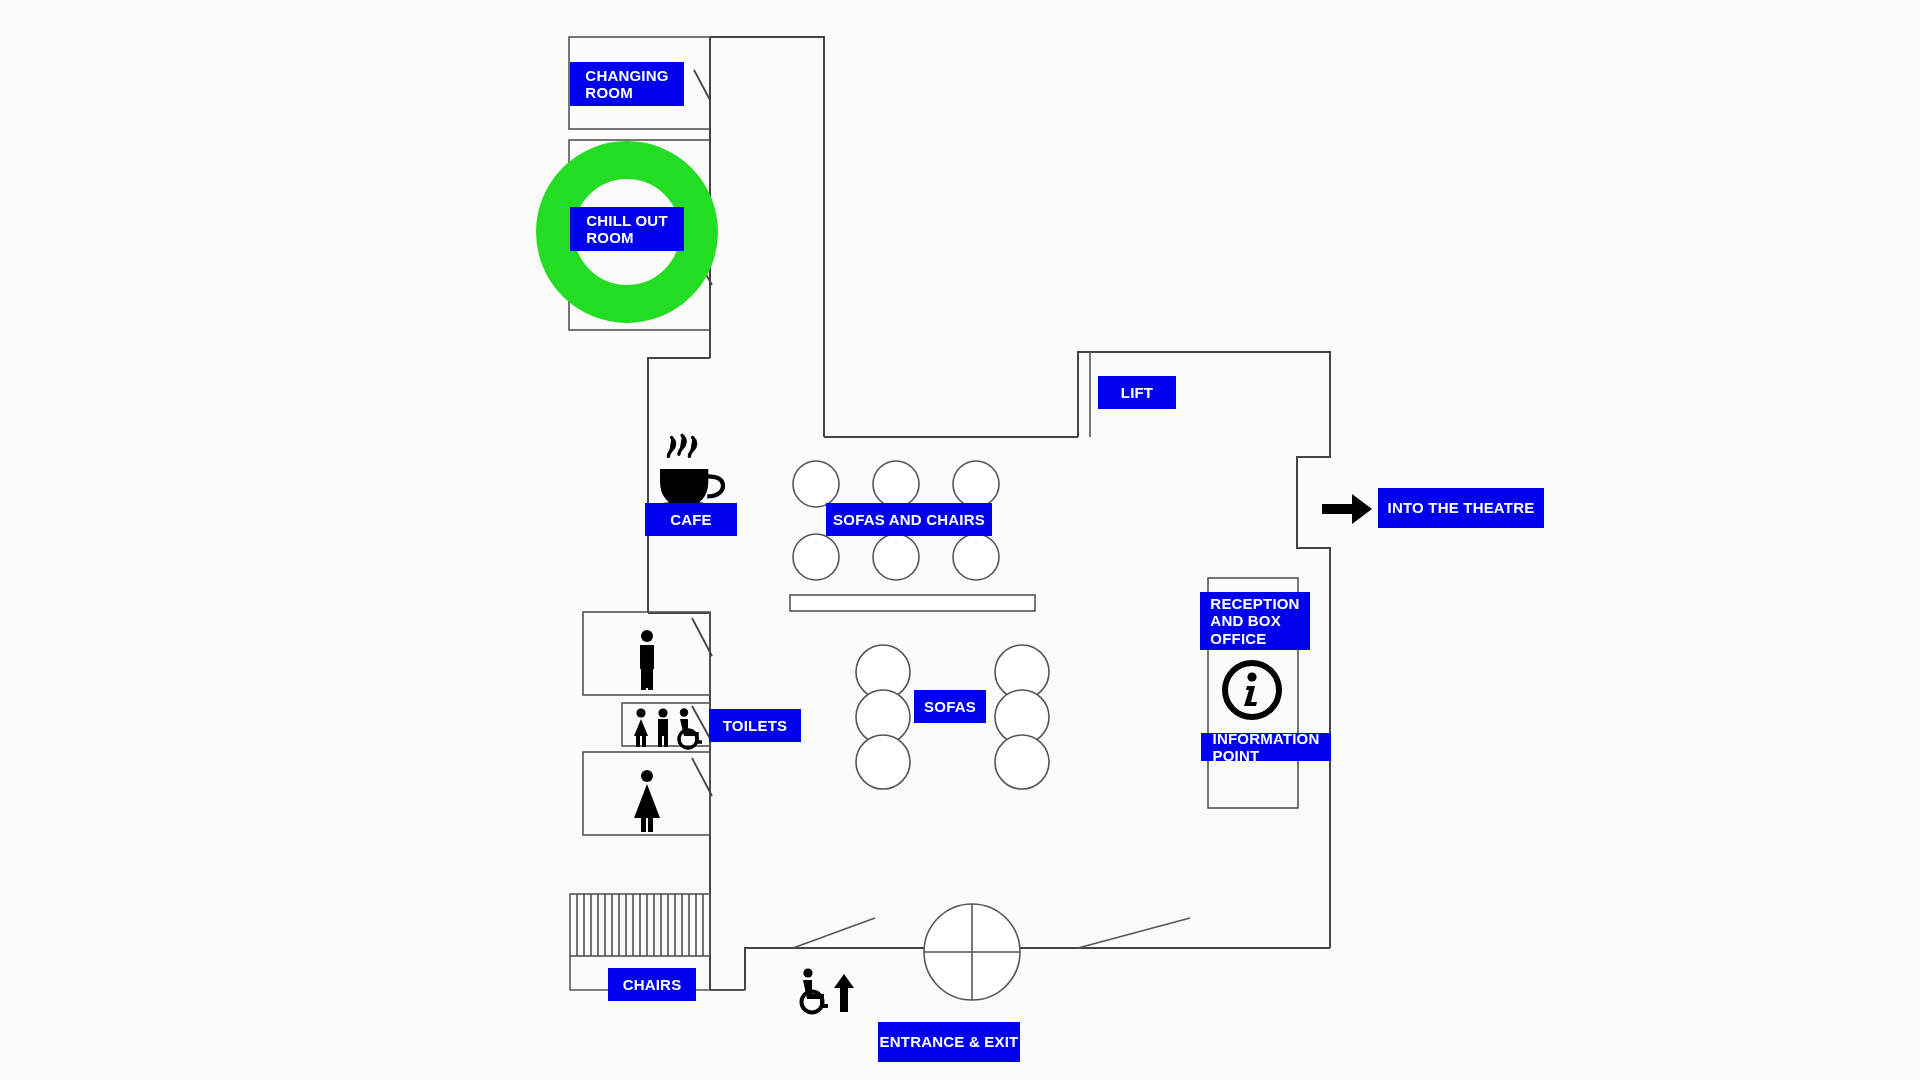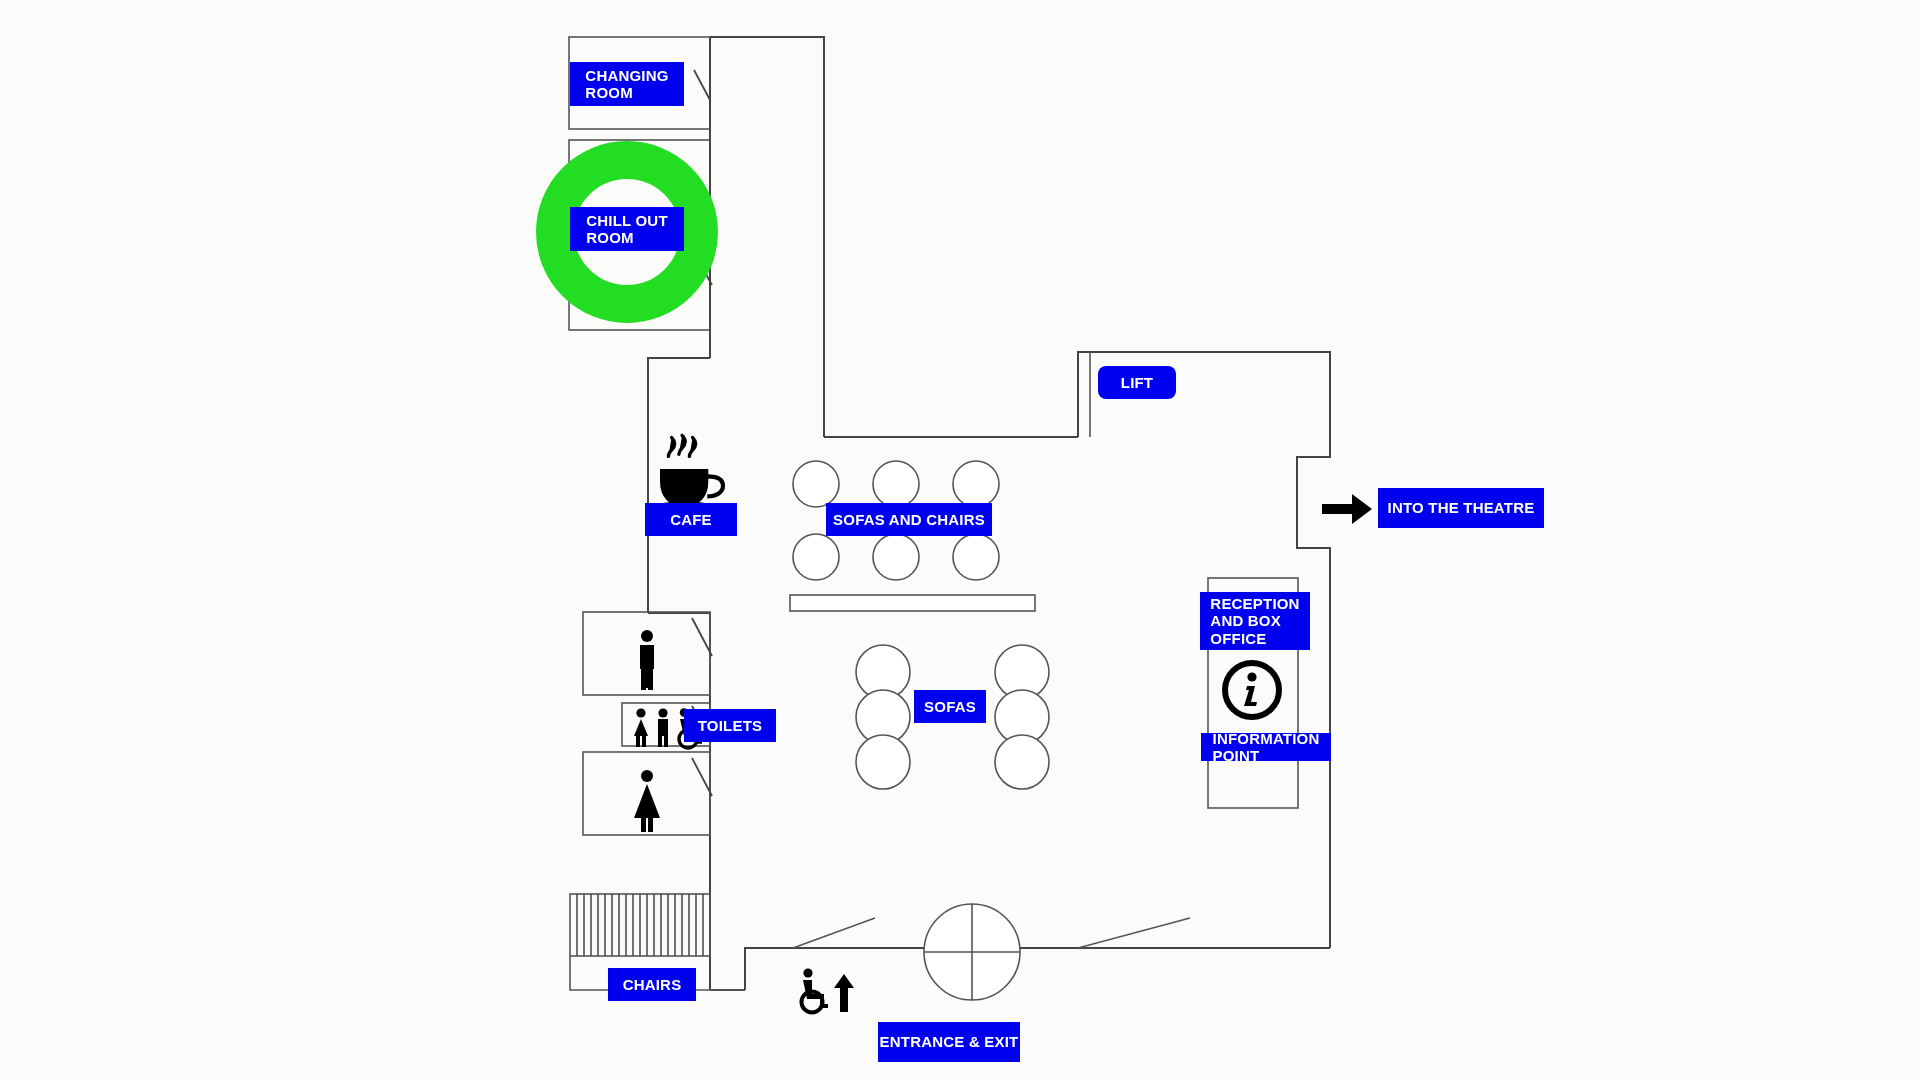--- a/index.html
+++ b/index.html
@@ -43,26 +43,26 @@
     box-sizing: border-box;
     display: flex;
     align-items: center;
     justify-content: center;
     white-space: pre-line;
     letter-spacing: 0.2px;
     user-select: none;
   }
   .lbl-changing   { left: 570px; top: 62px;  width: 114px; height: 44px;  font-size: 15px; }
   .lbl-chillout   { left: 570px; top: 207px; width: 114px; height: 44px;  font-size: 15px; z-index: 6; }
-  .lbl-lift       { left: 1098px;top: 366px; width: 78px;  height: 33px;  font-size: 15px; border-radius: 8px; }
+  .lbl-lift       { left: 1098px;top: 376px; width: 78px;  height: 33px;  font-size: 15px; }
   .lbl-cafe       { left: 645px; top: 503px; width: 92px;  height: 33px;  font-size: 15px; }
   .lbl-table      { left: 826px; top: 503px; width: 166px; height: 33px;  font-size: 15px; }
   .lbl-theatre    { left: 1378px;top: 488px; width: 166px; height: 40px;  font-size: 15px; }
   .lbl-reception  { left: 1200px;top: 592px; width: 110px; height: 58px;  font-size: 15px; }
-  .lbl-toilets    { left: 684px; top: 709px; width: 92px;  height: 33px;  font-size: 15px; }
+  .lbl-toilets    { left: 709px; top: 709px; width: 92px;  height: 33px;  font-size: 15px; }
   .lbl-sofas      { left: 914px; top: 690px; width: 72px;  height: 33px;  font-size: 15px; }
   .lbl-infopoint  { left: 1190px;top: 733px; width: 130px; height: 28px;  font-size: 15px; margin-left: 11px; }
   .lbl-stairs     { left: 608px; top: 968px; width: 88px;  height: 33px;  font-size: 15px; }
   .lbl-entrance   { left: 878px; top: 1022px;width: 142px; height: 40px;  font-size: 15px; }
 </style>
 </head>
 <body>
 
 <div id="plan-root">
 

